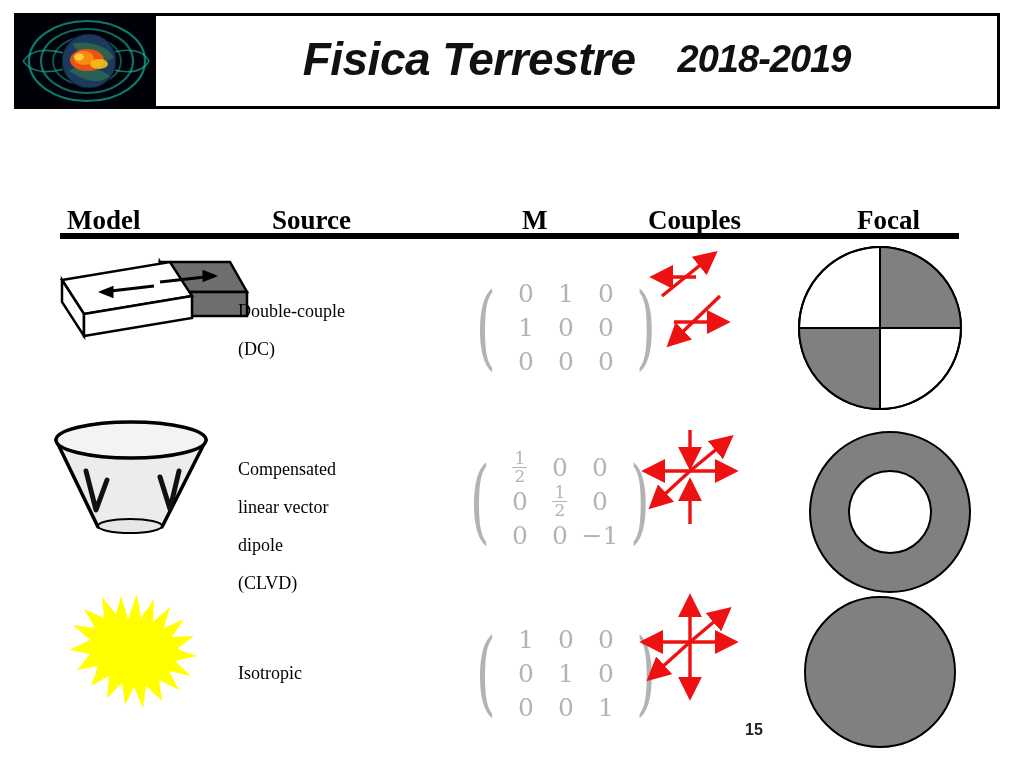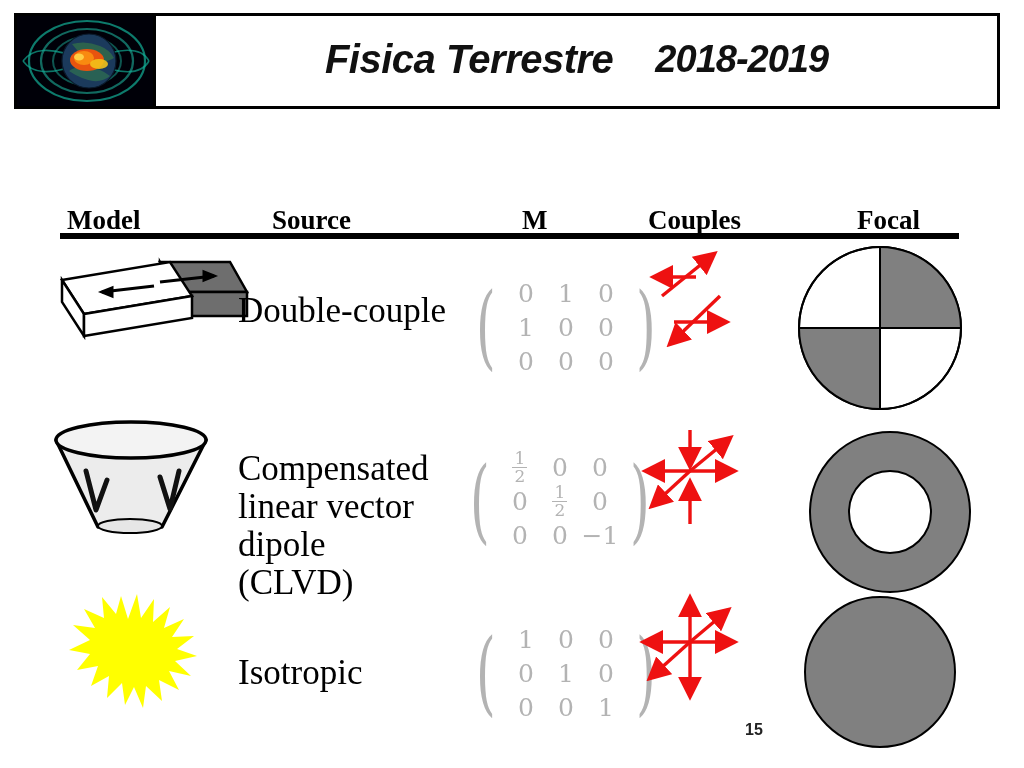--- a/index.html
+++ b/index.html
@@ -42,21 +42,21 @@
     display: flex;
     align-items: center;
     justify-content: center;
     gap: 42px;
     padding-bottom: 4px;
   }
   .banner-title {
     font-family: "Liberation Sans", sans-serif;
     font-weight: bold;
     font-style: italic;
-    font-size: 40px;
+    font-size: 46px;
     letter-spacing: -0.5px;
     color: #111;
     white-space: nowrap;
   }
   .banner-year {
     font-family: "Liberation Sans", sans-serif;
     font-weight: bold;
     font-style: italic;
     font-size: 38px;
     letter-spacing: -1px;
@@ -96,21 +96,21 @@
     height: 4px;
     background: #000;
     border-bottom: 2px solid #000;
   }
 
   
   .cell { position: absolute; }
 
   .source-label {
     font-family: "Liberation Serif", serif;
-    font-size: 35px;
+    font-size: 18px;
     line-height: 38px;
     color: #000;
   }
 
   
   .matrix {
     display: inline-flex;
     align-items: center;
     color: #b3b3b3;
     font-family: "DejaVu Serif", serif;
@@ -219,20 +219,21 @@
       <line x1="60" y1="48" x2="112" y2="42"></line>
       <polygon points="60,48 70,44 70,52"></polygon>
       <line x1="118" y1="38" x2="172" y2="32"></line>
       <polygon points="172,32 162,28 162,36"></polygon>
     </g>
   </svg>
 </div>
 
 <div class="cell source-label" style="left:238px; top:292px; width:215px;">
   <div>Double-couple</div>
+  <div>(DC)</div>
 </div>
 
 <div class="cell" style="left:468px; top:278px;">
   <span class="matrix">
     <span class="paren">(</span>
     <span class="mgrid">
       <span class="mcell">0</span>
       <span class="mcell">1</span>
       <span class="mcell">0</span>
       <span class="mcell">1</span>

